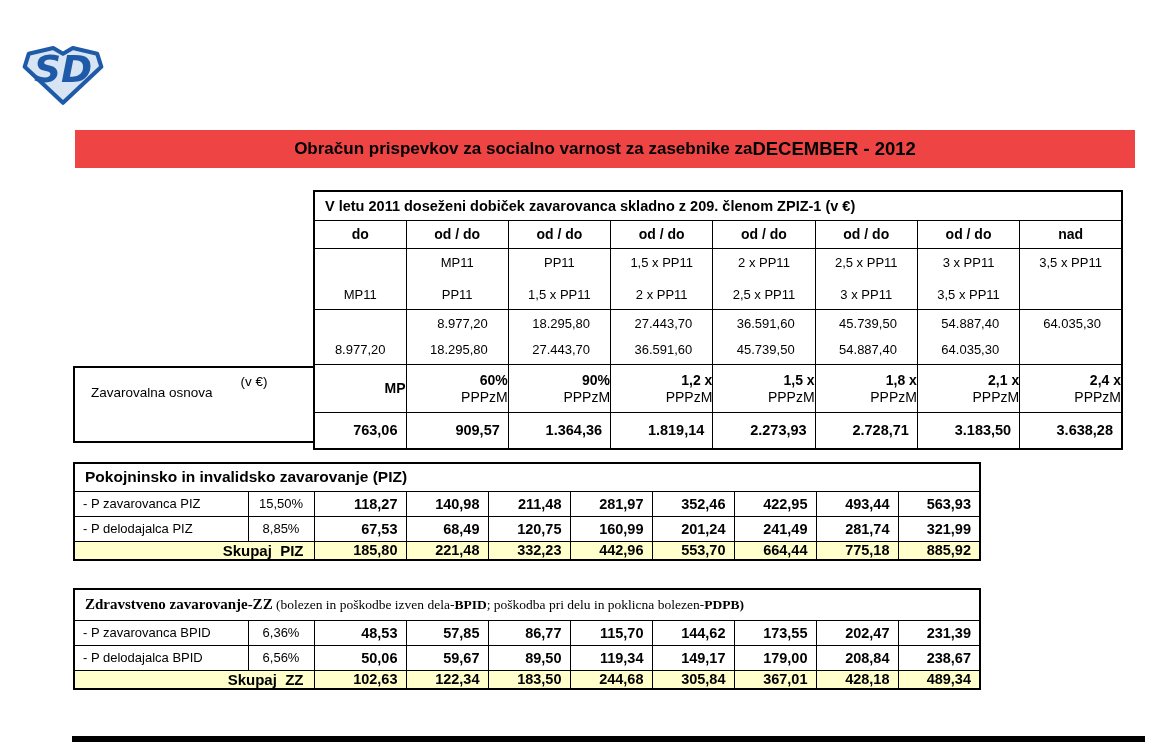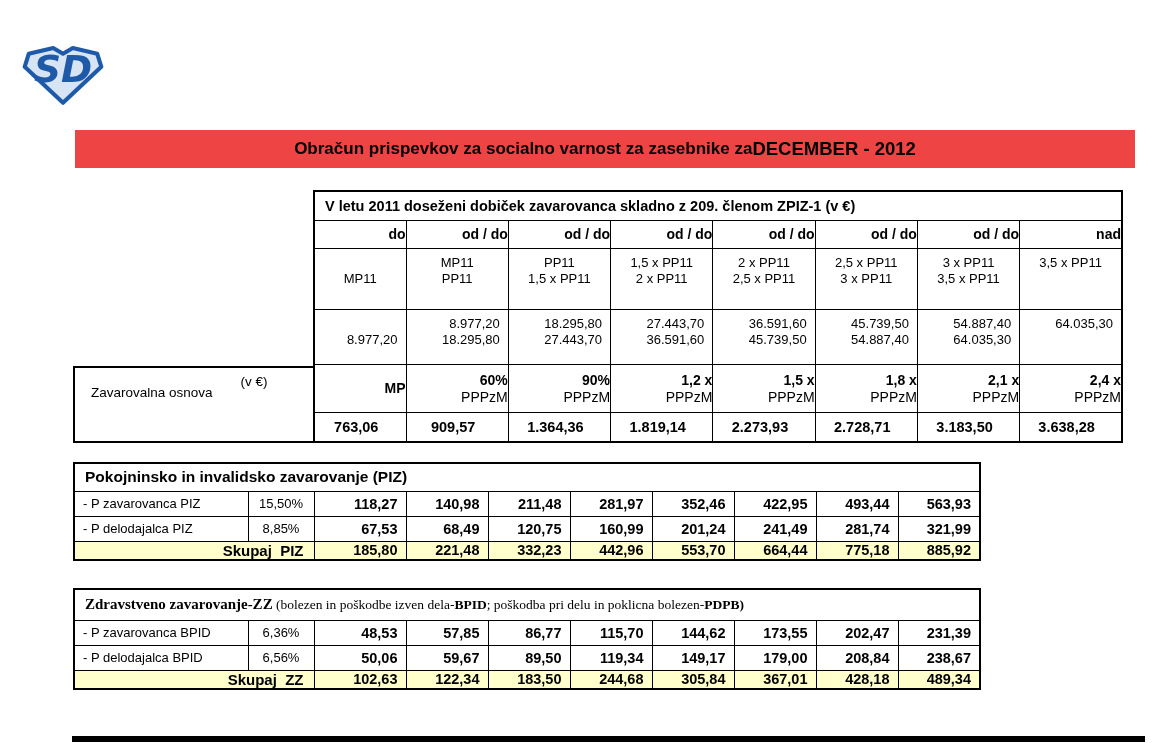--- a/index.html
+++ b/index.html
@@ -17,33 +17,33 @@
   #title-bar .t2 { font-weight:bold; font-size:18.5px; }
 
   
   table { border-collapse:collapse; table-layout:fixed; }
   td { border:1px solid #000; font-size:13px; overflow:hidden; }
   .outer { border:2px solid #000; }
 
   
   #upper-table { position:absolute; left:313px; top:190px; width:810px; }
   #upper-table .tbl-title { font-weight:bold; font-size:14.5px; padding-left:10px; height:29px; }
-  #upper-table .colhead { font-weight:bold; font-size:14px; text-align:right; height:28px; }
-  .twoline { display:flex; flex-direction:column; padding:6px 0; }
+  #upper-table .colhead { font-weight:bold; font-size:14px; text-align:center; height:28px; }
+  .twoline { display:flex; flex-direction:column; justify-content:space-between; padding:6px 12px; }
   .twoline span { display:block; min-height:16px; line-height:16px; }
   .rl { height:60px; }
   .rv { height:54px; }
   .lab-c span { text-align:center; }
   .val-r span { text-align:right; padding-right:8px; }
   .basis-head { height:48px; text-align:right; vertical-align:middle; }
   .basis-head .bh-top { display:block; font-weight:bold; font-size:14px; line-height:17px; }
   .basis-head .bh-bot { display:block; font-size:14px; line-height:16px; }
   .basis-head .bh-bot:empty { display:none; }
   .num { text-align:right; padding-right:8px; font-weight:bold; font-size:14.5px; }
-  .basis-val { height:30px;text-align:center; }
+  .basis-val { height:37px; }
 
   
   #basis-box { position:absolute; left:73px; top:366px; width:241px; height:77px;
     border:2px solid #000; border-right:none; display:flex; flex-direction:row; }
   #basis-box .bb1 { height:49px; display:flex; align-items:center; padding-left:16px; font-size:13.5px; }
   #basis-box .bb2 { height:26px; display:flex; align-items:center; padding-left:28px; font-size:13.5px; }
 
   
   .sec-table { position:absolute; width:908px; }
   .sec-title { font-weight:bold; font-size:15.5px; padding-left:10px; }

